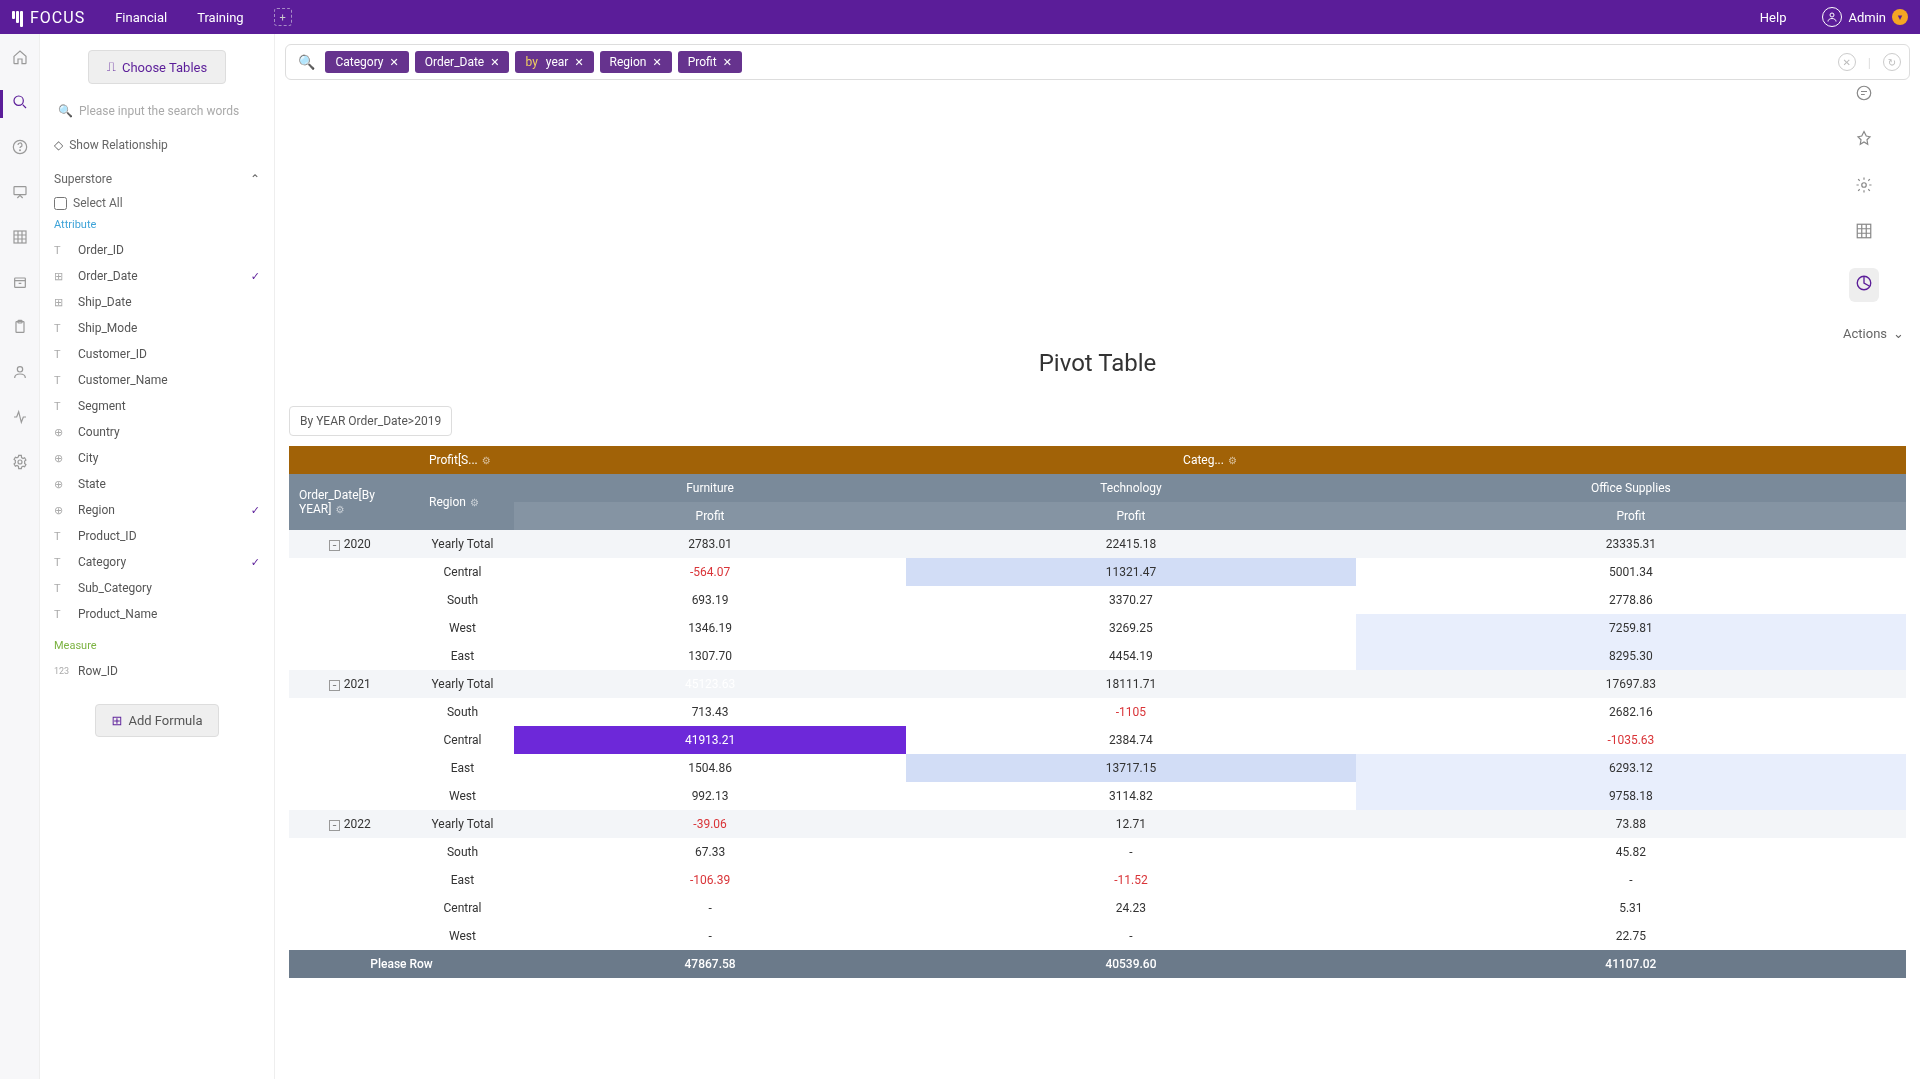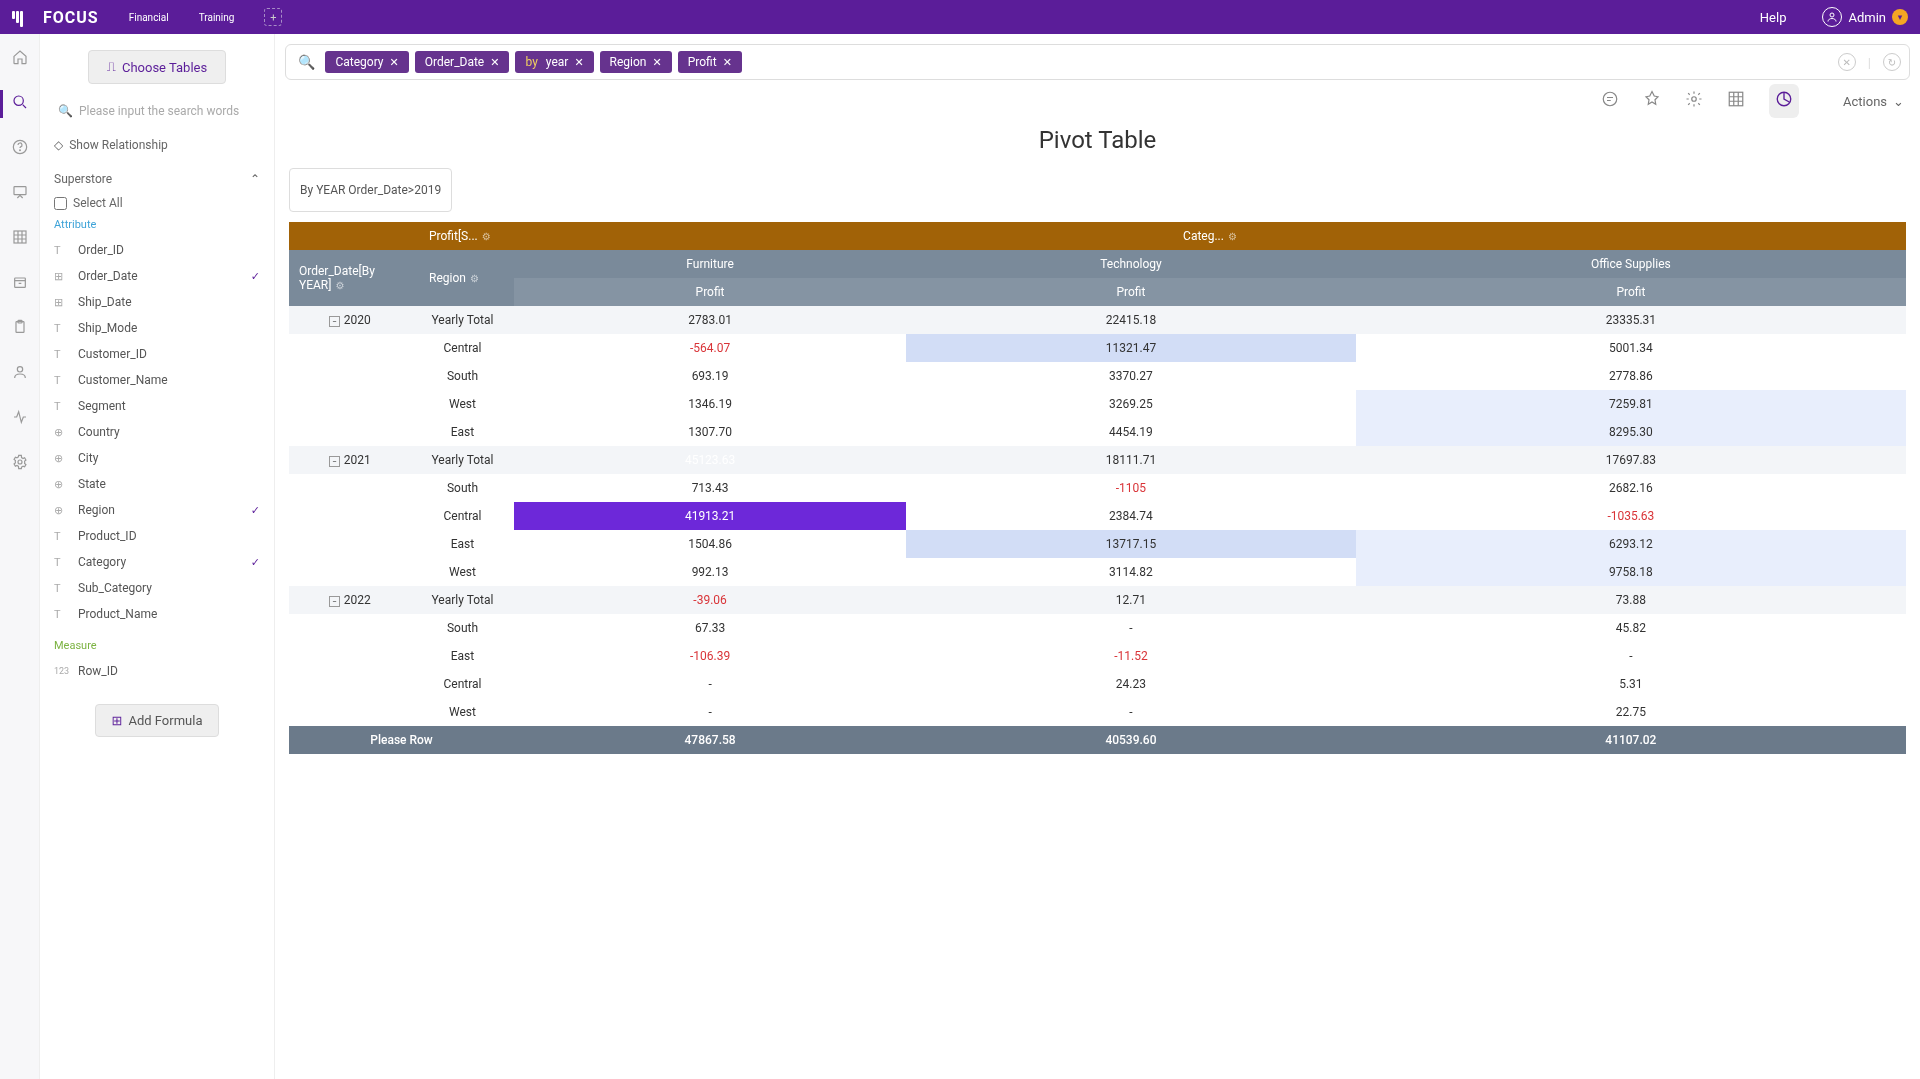--- a/index.html
+++ b/index.html
@@ -1,23 +1,23 @@
 <!DOCTYPE html>
 <html><head>
 <meta charset="utf-8">
 <style>
 * { margin:0; padding:0; box-sizing:border-box; font-family: -apple-system, BlinkMacSystemFont, "Segoe UI", Roboto, sans-serif; }
 body { background:#fff; color:#333; font-size:13px; }
 
 
 .topbar { background:#5b1d99; color:#fff; height:34px; display:flex; align-items:center; padding:0 12px; }
-.logo { font-weight:700; font-size:16px; letter-spacing:1px; display:flex; align-items:flex-end; gap:20px; }
+.logo { font-weight:400; font-size:16px; letter-spacing:1px; display:flex; align-items:flex-end; gap:7px; }
 .logo-icon { display:inline-flex; gap:1px; }
 .logo-bar { width:3px; background:#fff; border-radius:1px; }
-.top-tabs { display:flex; margin-left:30px; gap:30px; font-size:10px; }
+.top-tabs { display:flex; margin-left:30px; gap:30px; font-size:13px; }
 .top-tab { cursor:pointer; }
 .top-plus { margin-left:30px; width:18px; height:18px; border:1px dashed #a88cc7; border-radius:3px; display:flex; align-items:center; justify-content:center; font-size:11px; color:#ccc; cursor:pointer; }
 .top-right { margin-left:auto; display:flex; align-items:center; gap:20px; }
 .user-badge { display:flex; align-items:center; gap:6px;margin-left:16px; }
 .user-avatar { width:20px; height:20px; border:1.5px solid #fff; border-radius:50%; display:flex; align-items:center; justify-content:center; }
 .dropdown-circle { width:16px; height:16px; border-radius:50%; background:#f5a623; display:flex; align-items:center; justify-content:center; color:#5b1d99; font-size:9px; }
 
 
 .main { display:flex; height:calc(100vh - 34px); }
 .iconrail { width:40px; background:#f7f7f9; display:flex; flex-direction:column; align-items:center; padding-top:15px; gap:25px; border-right:1px solid #eee; }
@@ -46,27 +46,27 @@
 .query-bar { border:1px solid #ddd; border-radius:6px; padding:6px 8px; display:flex; align-items:center; gap:6px; margin-bottom:4px; }
 .qicon { color:#999; font-size:14px; padding:0 4px; }
 .pill { background:#66338e; color:#fff; padding:4px 10px; border-radius:3px; font-size:12px; display:flex; align-items:center; gap:6px; cursor:pointer; }
 .pill .x { font-size:11px; }
 .pill .by { color:#f0d060; margin-right:2px; }
 .query-right { margin-left:auto; display:flex; align-items:center; gap:12px; color:#bbb; }
 .circ-btn { width:18px; height:18px; border:1px solid #ccc; border-radius:50%; display:flex; align-items:center; justify-content:center; font-size:10px; cursor:pointer; }
 
 .breadcrumb { font-size:10px; color:#bbb; padding:4px 4px 2px; }
 .toolbar-row { display:flex; align-items:center; padding:0 6px 6px; }
-.tool-icons { margin-left:auto; display:flex; align-items:center; gap:24px; color:#888; font-size:16px; }
+.tool-icons { margin-left:auto; display:flex; align-items:center; gap:24px; color:#888; font-size:16px;flex-direction:column; }
 .tool-icon { cursor:pointer; }
 .tool-icon.active { background:#eee; border-radius:6px; padding:6px; color:#5b1d99; }
 .actions-btn { display:flex; align-items:center; gap:6px; color:#666; cursor:pointer; font-size:13px; margin-left:20px; }
 
 .title { text-align:center; font-size:24px; color:#333; font-weight:400; margin:2px 0 14px; }
-.filter-chip { display:inline-block; border:1px solid #ddd; border-radius:4px; padding:14px 10px; font-size:12px; color:#555; margin:0 0 10px 4px; cursor:pointer; }
+.filter-chip { display:inline-block; border:1px solid #ddd; border-radius:4px; padding:7px 10px; font-size:12px; color:#555; margin:15px 0 10px 4px; cursor:pointer; }
 
 .table-wrap { flex:1; overflow:auto; padding:0 4px; }
 table.pivot { width:100%; border-collapse:collapse; font-size:12px; }
 .hdr1 { background:#a16207; color:#fff; }
 .hdr2 { background:#7a8a9a; color:#fff;padding-left:12px; }
 .hdr3 { background:#8594a3; color:#fff; }
 .pivot th, .pivot td { padding:7px 10px; text-align:center; font-weight:400; }
 .pivot th.left, .pivot td.left { text-align:left; }
 .pivot th.right, .pivot td.right { padding-right:18px; }
 .gear { font-size:10px; opacity:.6; margin-left:4px; }

